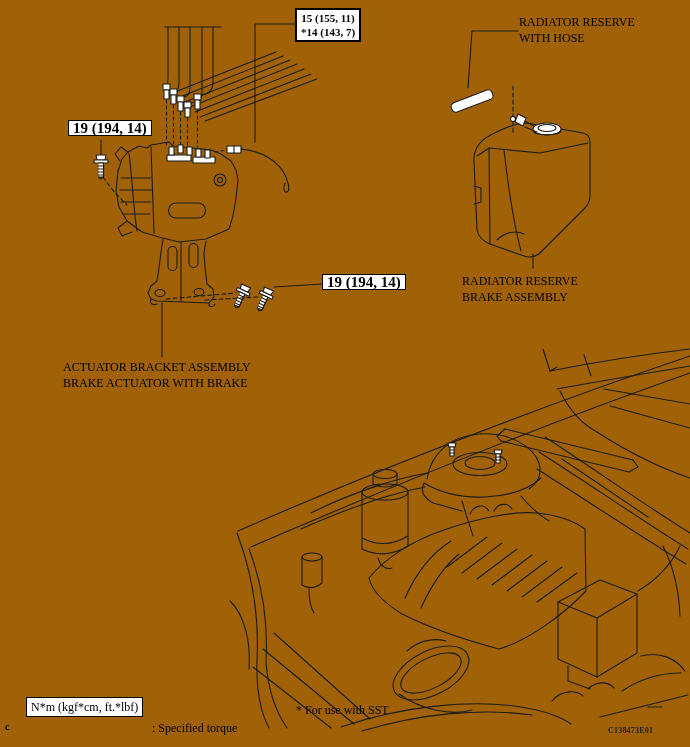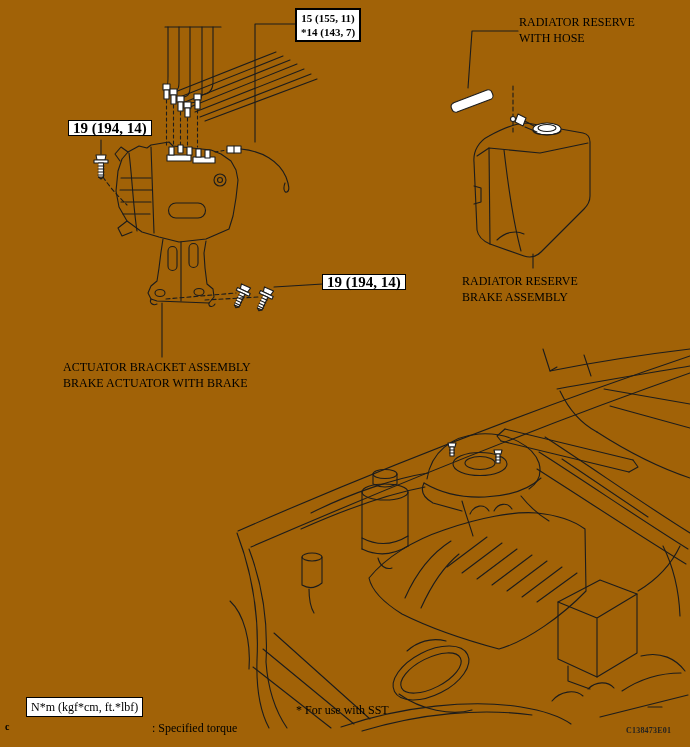--- a/index.html
+++ b/index.html
@@ -298,17 +298,17 @@
     <div>ACTUATOR BRACKET ASSEMBLY</div>
     <div>BRAKE ACTUATOR WITH BRAKE</div>
   </div>
 
   <div class="legendbox" style="left:26px;top:697px;">
     <span>N*m (kgf*cm, ft.*lbf)</span>
   </div>
   <div class="legendtext" style="left:152px;top:700px;margin-top:20px;">: Specified torque</div>
   <div class="legendtext" style="left:296px;top:702px;text-align:right;">* For use with SST</div>
 
-  <div class="figcode" style="left:626px;top:726px;">C138473E01</div>
+  <div class="figcode" style="left:608px;top:726px;">C138473E01</div>
 
   <div class="cornermark" style="left:5px;top:721px;">c</div>
 
 </div>
 
 </body></html>

